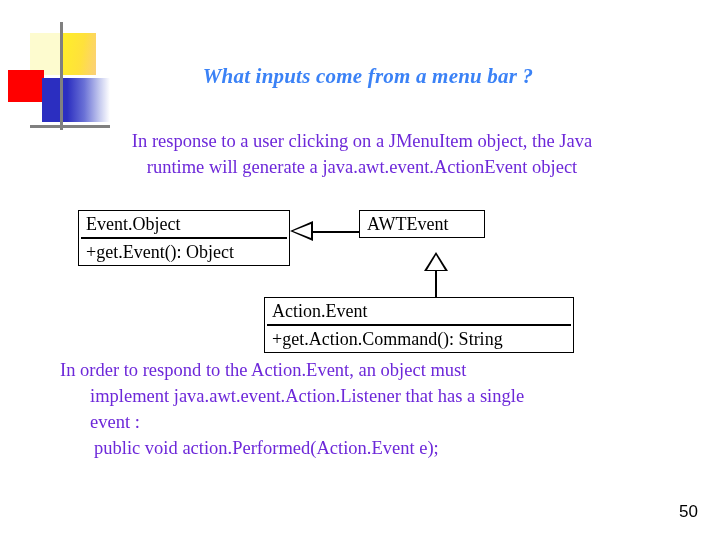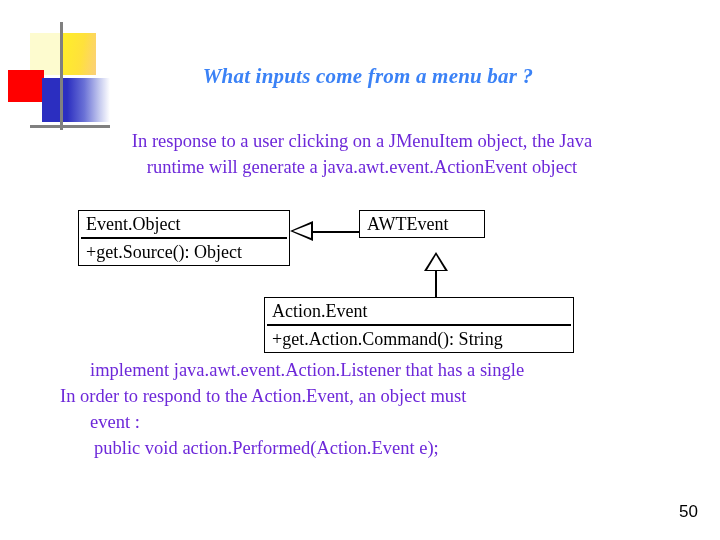--- a/index.html
+++ b/index.html
@@ -274,40 +274,40 @@
 <div id="para-top" class="para">
   <span class="l1">In response to a user clicking on a JMenuItem object, the Java</span>
   <span class="l2">runtime will generate a java.awt.event.ActionEvent object</span>
 </div>
 
 <div id="uml">
 
   <div class="uml-box" id="box-eventobject">
     <div class="uml-name">Event.Object</div>
     <div class="uml-sep"></div>
-    <div class="uml-attr">+get.Source(): Object</div>
+    <div class="uml-attr">+get.Event(): Object</div>
   </div>
 
   <div class="uml-box" id="box-awtevent">
     <div class="uml-name">AWTEvent</div>
   </div>
 
   <div class="uml-box" id="box-actionevent">
     <div class="uml-name">Action.Event</div>
     <div class="uml-sep"></div>
     <div class="uml-attr">+get.Action.Command(): String</div>
   </div>
 
   <div class="conn" id="conn-h"></div>
   <div class="tri" id="tri-left"></div>
 
   <div class="conn" id="conn-v"></div>
   <div class="tri" id="tri-up"></div>
 </div>
 
 <div id="para-bottom" class="para">
+  <span class="ln">In order to respond to the Action.Event, an object must</span>
   <span class="ln ind">implement java.awt.event.Action.Listener that has a single</span>
-  <span class="ln">In order to respond to the Action.Event, an object must</span>
   <span class="ln ind">event :</span>
   <span class="ln ind2">public void action.Performed(Action.Event e);</span>
 </div>
 
 <div id="page-number">50</div>
 
 </body></html>

